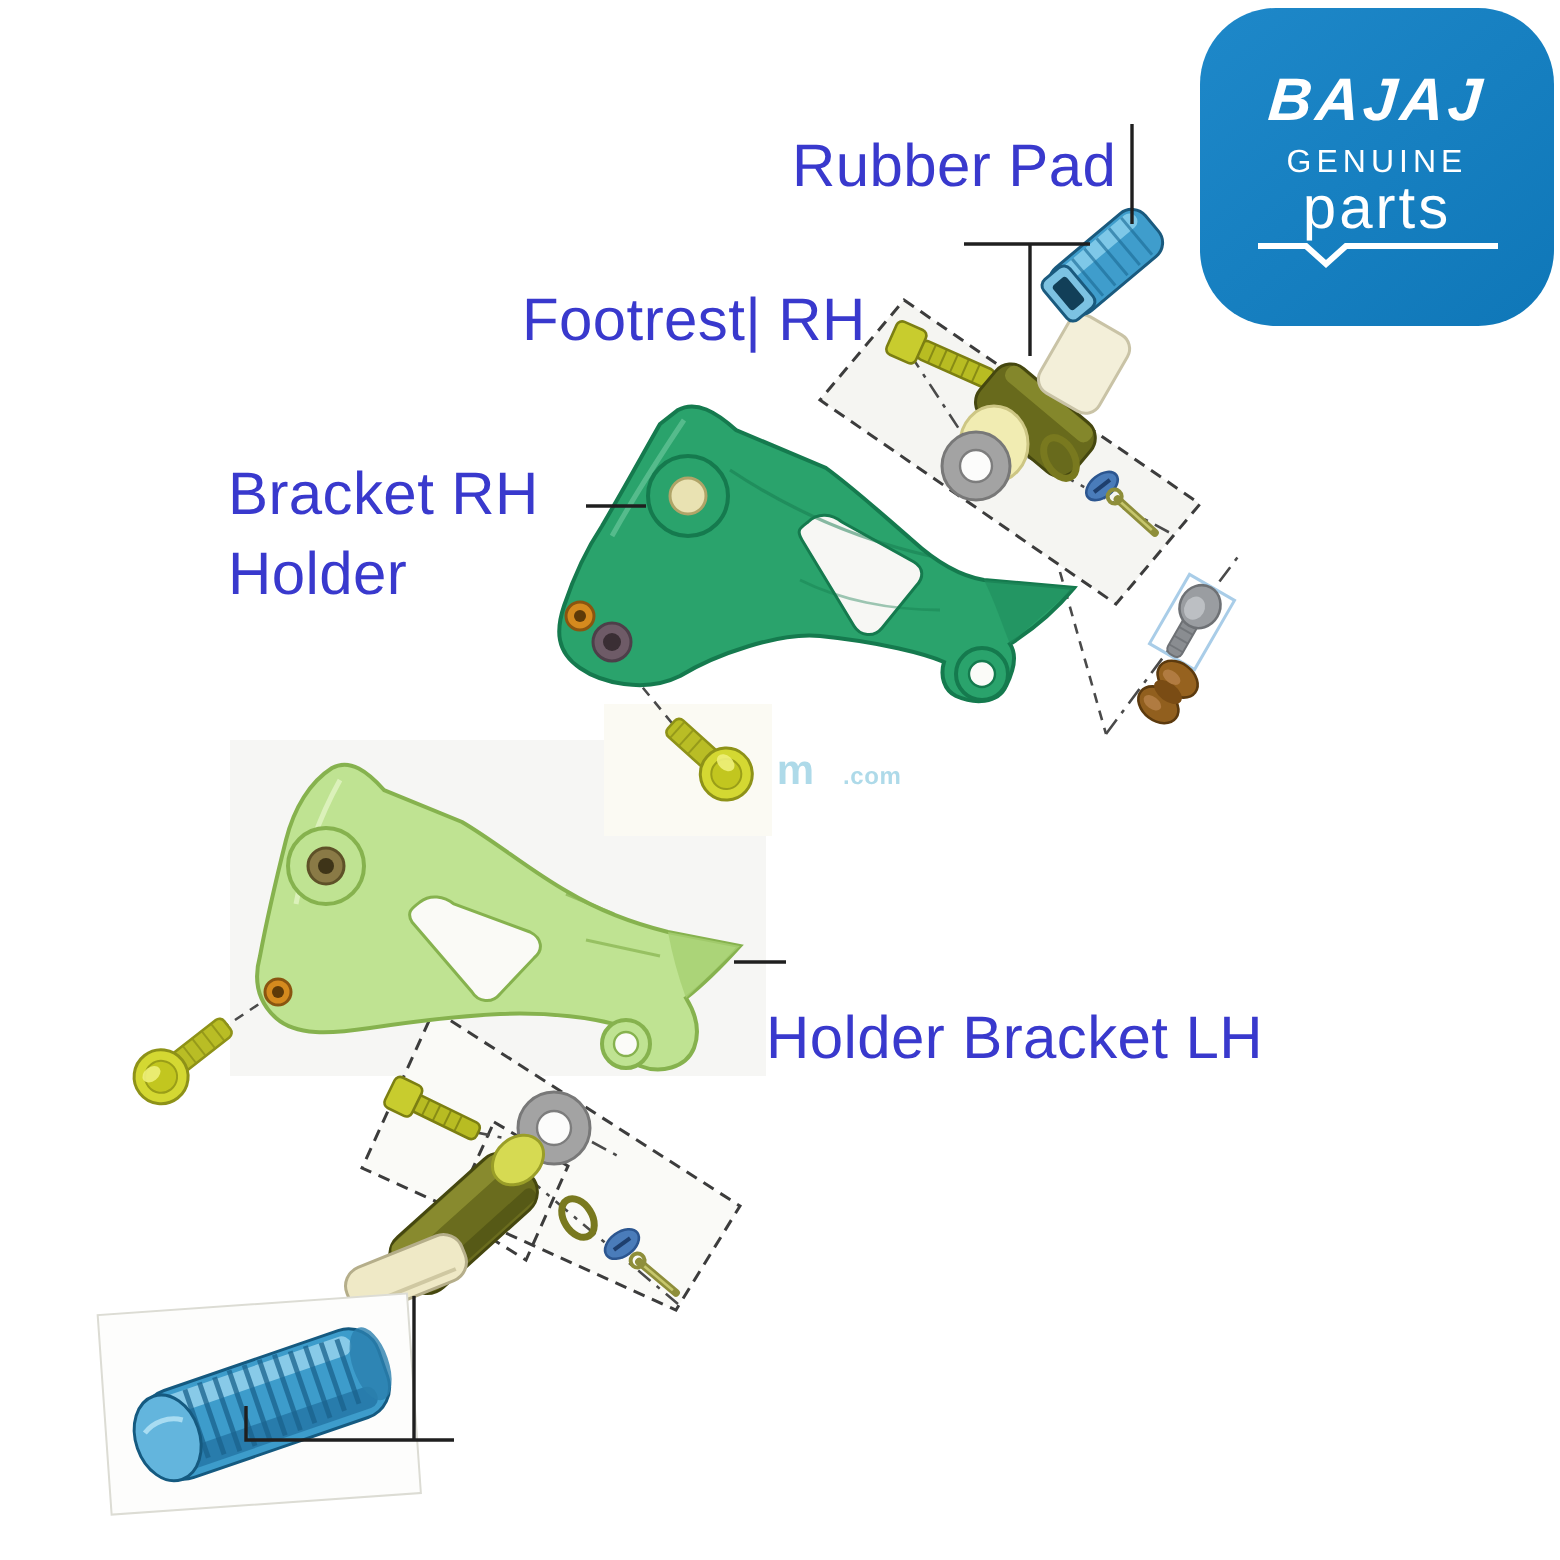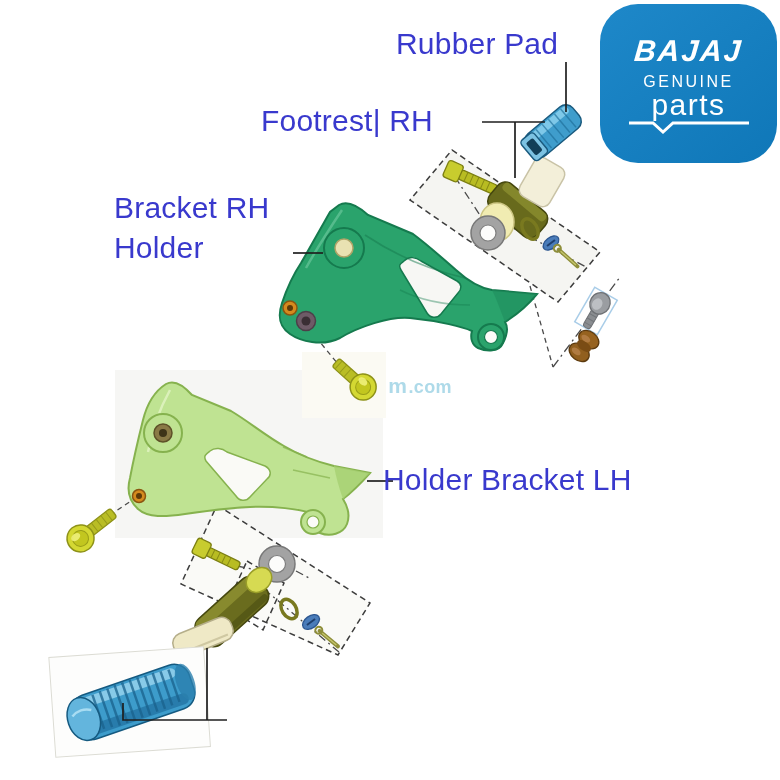--- a/index.html
+++ b/index.html
@@ -1,27 +1,27 @@
 <!DOCTYPE html>
 <html><head>
 <meta charset="utf-8">
 <style>
   html,body{margin:0;padding:0;background:#ffffff;}
   .canvas{position:relative;width:780px;height:780px;background:#ffffff;overflow:hidden;
           font-family:"Liberation Sans",sans-serif;}
   .diagram-svg{position:absolute;left:0;top:0;z-index:2;}
-  .label{position:absolute;z-index:3;color:#3939cd;font-size:30px;letter-spacing:.2px;white-space:nowrap;}
+  .label{position:absolute;z-index:3;color:#3939cd;font-size:30px;letter-spacing:.2px;white-space:nowrap;margin-top:40px;}
   .label-rubber-pad{left:396px;top:27px;}
   .label-footrest-rh{left:261px;top:104px;}
   .label-holder-rh{left:114px;top:188px;line-height:40px;}
   .label-holder-lh{left:383px;top:463px;}
   .label-footrest-lh{left:229px;top:703px;}
   .watermark{position:absolute;left:338px;top:374px;z-index:1;color:#aedae9;font-weight:bold;
              font-size:21px;letter-spacing:1.5px;white-space:nowrap;}
-  .watermark .tld{font-size:18px;letter-spacing:.3px;}
+  .watermark .tld{font-size:12px;letter-spacing:.3px;margin-left:13px;}
   .logo{position:absolute;left:600px;top:4px;width:177px;height:159px;z-index:3;
         background:linear-gradient(140deg,#1e88c9,#0f77b8);border-radius:38px;color:#fff;text-align:center;}
   .logo-brand{margin-top:30px;font-size:30px;font-weight:bold;font-style:italic;
               letter-spacing:2px;transform:skewX(-5deg);}
   .logo-genuine{font-size:16px;letter-spacing:2.5px;margin-top:5px;font-weight:400;}
   .logo-parts{font-size:30px;font-weight:normal;letter-spacing:1.5px;line-height:.9;}
   .logo-underline{display:block;margin:3px auto 0;}
 </style>
 </head>
 <body>

